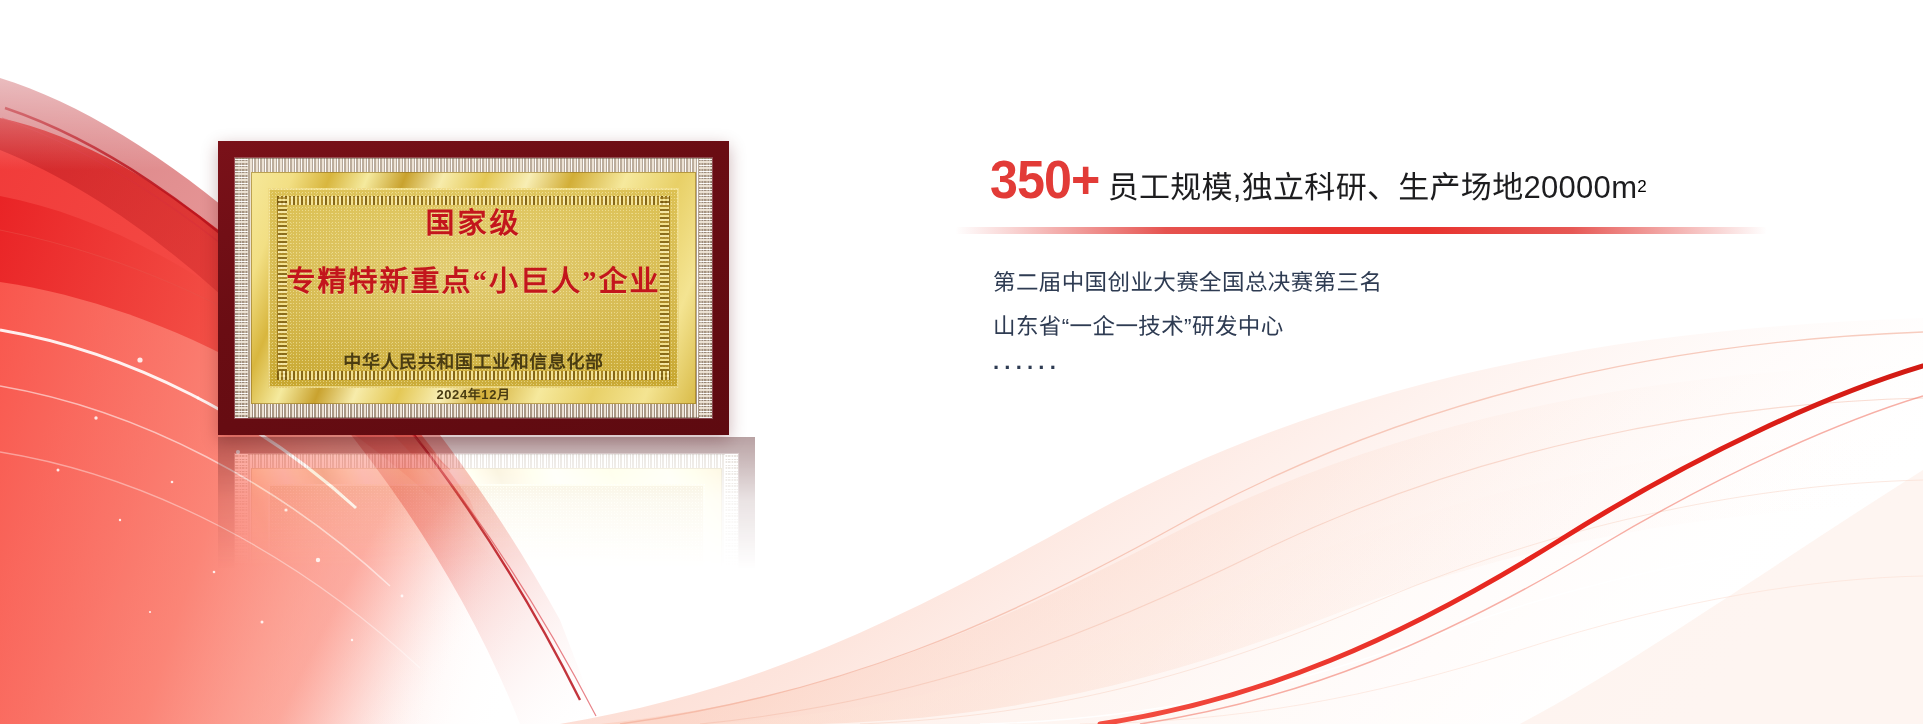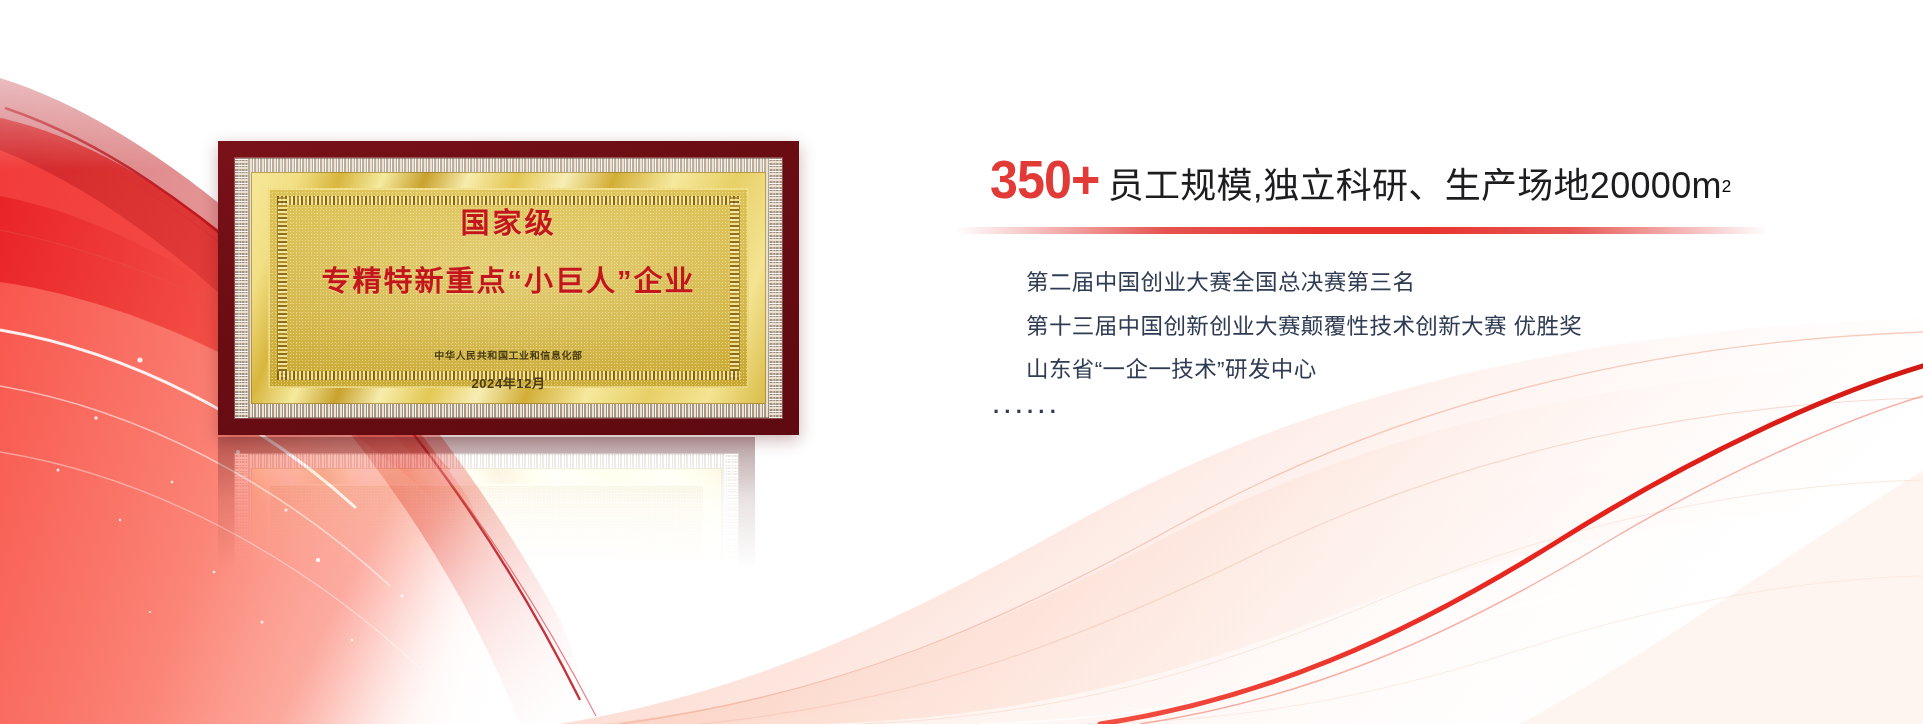--- a/index.html
+++ b/index.html
@@ -10,21 +10,21 @@
     font-family:"Liberation Sans","DejaVu Sans",sans-serif;
     -webkit-font-smoothing:antialiased;
   }
   .stage{position:relative;width:1923px;height:724px;overflow:hidden;background:#fff;}
 
   
   .bg{position:absolute;inset:0;overflow:hidden;}
   .bg svg{position:absolute;inset:0;width:1923px;height:724px;display:block;}
 
   
-  .plaque-wrap{position:absolute;left:218px;top:141px;width:581px;height:294px;}
+  .plaque-wrap{position:absolute;left:218px;top:141px;width:511px;height:294px;}
   .plaque{
     position:absolute;inset:0;
     background:linear-gradient(160deg,#7a1119 0%,#6a0d13 40%,#5e0a10 100%);
     box-shadow:0 5px 16px rgba(90,10,16,.30);
   }
   .frame-orn{
     position:absolute;left:17px;top:17px;right:17px;bottom:17px;
     background:
       repeating-linear-gradient(90deg,
         rgba(255,255,255,.95) 0px, rgba(255,255,255,.95) 1.4px,
@@ -100,24 +100,24 @@
   .inner-orn-v::after{right:0;}
 
   .plaque-text{position:absolute;inset:0;display:flex;flex-direction:column;align-items:center;z-index:4;}
   .pk-title1{
     margin-top:58px;font-size:29px;font-weight:bold;color:#c3161c;
     font-family:"DejaVu Serif","Liberation Serif",serif;letter-spacing:3px;
     text-shadow:0 1px 0 rgba(255,240,190,.45);
   }
   .pk-title2{
     margin-top:16px;font-size:29px;font-weight:bold;color:#c3161c;
-    font-family:Liberation Sans, sans-serif;letter-spacing:2px;
+    font-family:Liberation Serif, serif;letter-spacing:2px;
     text-shadow:0 1px 0 rgba(255,240,190,.45);
   }
-  .pk-issuer{margin-top:48px;font-size:10px;color:#4a3c12;letter-spacing:.6px;font-weight:bold;font-family:Liberation Serif, serif;}
+  .pk-issuer{margin-top:48px;font-size:18px;color:#4a3c12;letter-spacing:.6px;font-weight:bold;font-family:Liberation Serif, serif;}
   .pk-date{margin-top:11px;font-size:13px;color:#4a3c12;letter-spacing:.6px;font-weight:bold;}
 
   
   .plaque-reflect{
     position:absolute;left:218px;top:437px;width:537px;height:150px;
     overflow:hidden;pointer-events:none;
     -webkit-mask:linear-gradient(180deg,rgba(0,0,0,.40) 0%,rgba(0,0,0,.12) 42%,transparent 88%);
             mask:linear-gradient(180deg,rgba(0,0,0,.40) 0%,rgba(0,0,0,.12) 42%,transparent 88%);
   }
   .plaque-reflect .mini{
@@ -129,38 +129,38 @@
 
   
   .headline{position:absolute;left:990px;top:148px;white-space:nowrap;}
   .hl-num{
     font-size:54px;font-weight:bold;color:#e23b37;letter-spacing:-1px;
     font-family:"Liberation Sans","DejaVu Sans",sans-serif;
     transform:scaleX(.93);transform-origin:left center;display:inline-block;
     vertical-align:baseline;
   }
   .hl-rest{
-    font-size:36px;color:#1d1d1f;font-weight:500;letter-spacing:.3px;
+    font-size:31px;color:#1d1d1f;font-weight:500;letter-spacing:.3px;
     vertical-align:baseline;
   }
   .hl-sup{font-size:17px;vertical-align:super;}
 
   .rule{
     position:absolute;left:955px;top:227px;width:812px;height:7px;
     background:linear-gradient(90deg,
       rgba(226,59,55,0) 0%, rgba(226,59,55,.22) 7%, rgba(226,59,55,.88) 26%,
       #e8332e 45%, #e8332e 58%, rgba(226,59,55,.85) 76%,
       rgba(226,59,55,.25) 93%, rgba(226,59,55,0) 100%);
     border-radius:4px;
   }
 
   .honor-list{position:absolute;left:993px;top:272px;}
   .honor-item{
     font-size:22.5px;color:#2e3b52;letter-spacing:.4px;line-height:1;
-    margin-bottom:21px;white-space:nowrap;font-weight:500;margin-left:33px;
+    margin-bottom:21px;white-space:nowrap;font-weight:500;
   }
   .honor-more{
     font-size:22px;color:#2e3b52;letter-spacing:4px;margin-top:-4px;
     white-space:nowrap;font-weight:bold;
   }
 </style>
 </head>
 <body>
 
 <div class="stage">
@@ -298,18 +298,17 @@
   </div>
 
   <div class="headline">
     <span class="hl-num">350+</span><span class="hl-rest">员工规模,独立科研、生产场地20000m</span><span class="hl-sup">2</span>
   </div>
 
   <div class="rule"></div>
 
   <div class="honor-list">
     <div class="honor-item">第二届中国创业大赛全国总决赛第三名</div>
-    <div class="honor-item">第十三届中国创新创业大赛颠覆性技术创新大赛 优胜奖</div>
     <div class="honor-item">山东省“一企一技术”研发中心</div>
     <div class="honor-more">······</div>
   </div>
 
 </div>
 
 </body></html>

